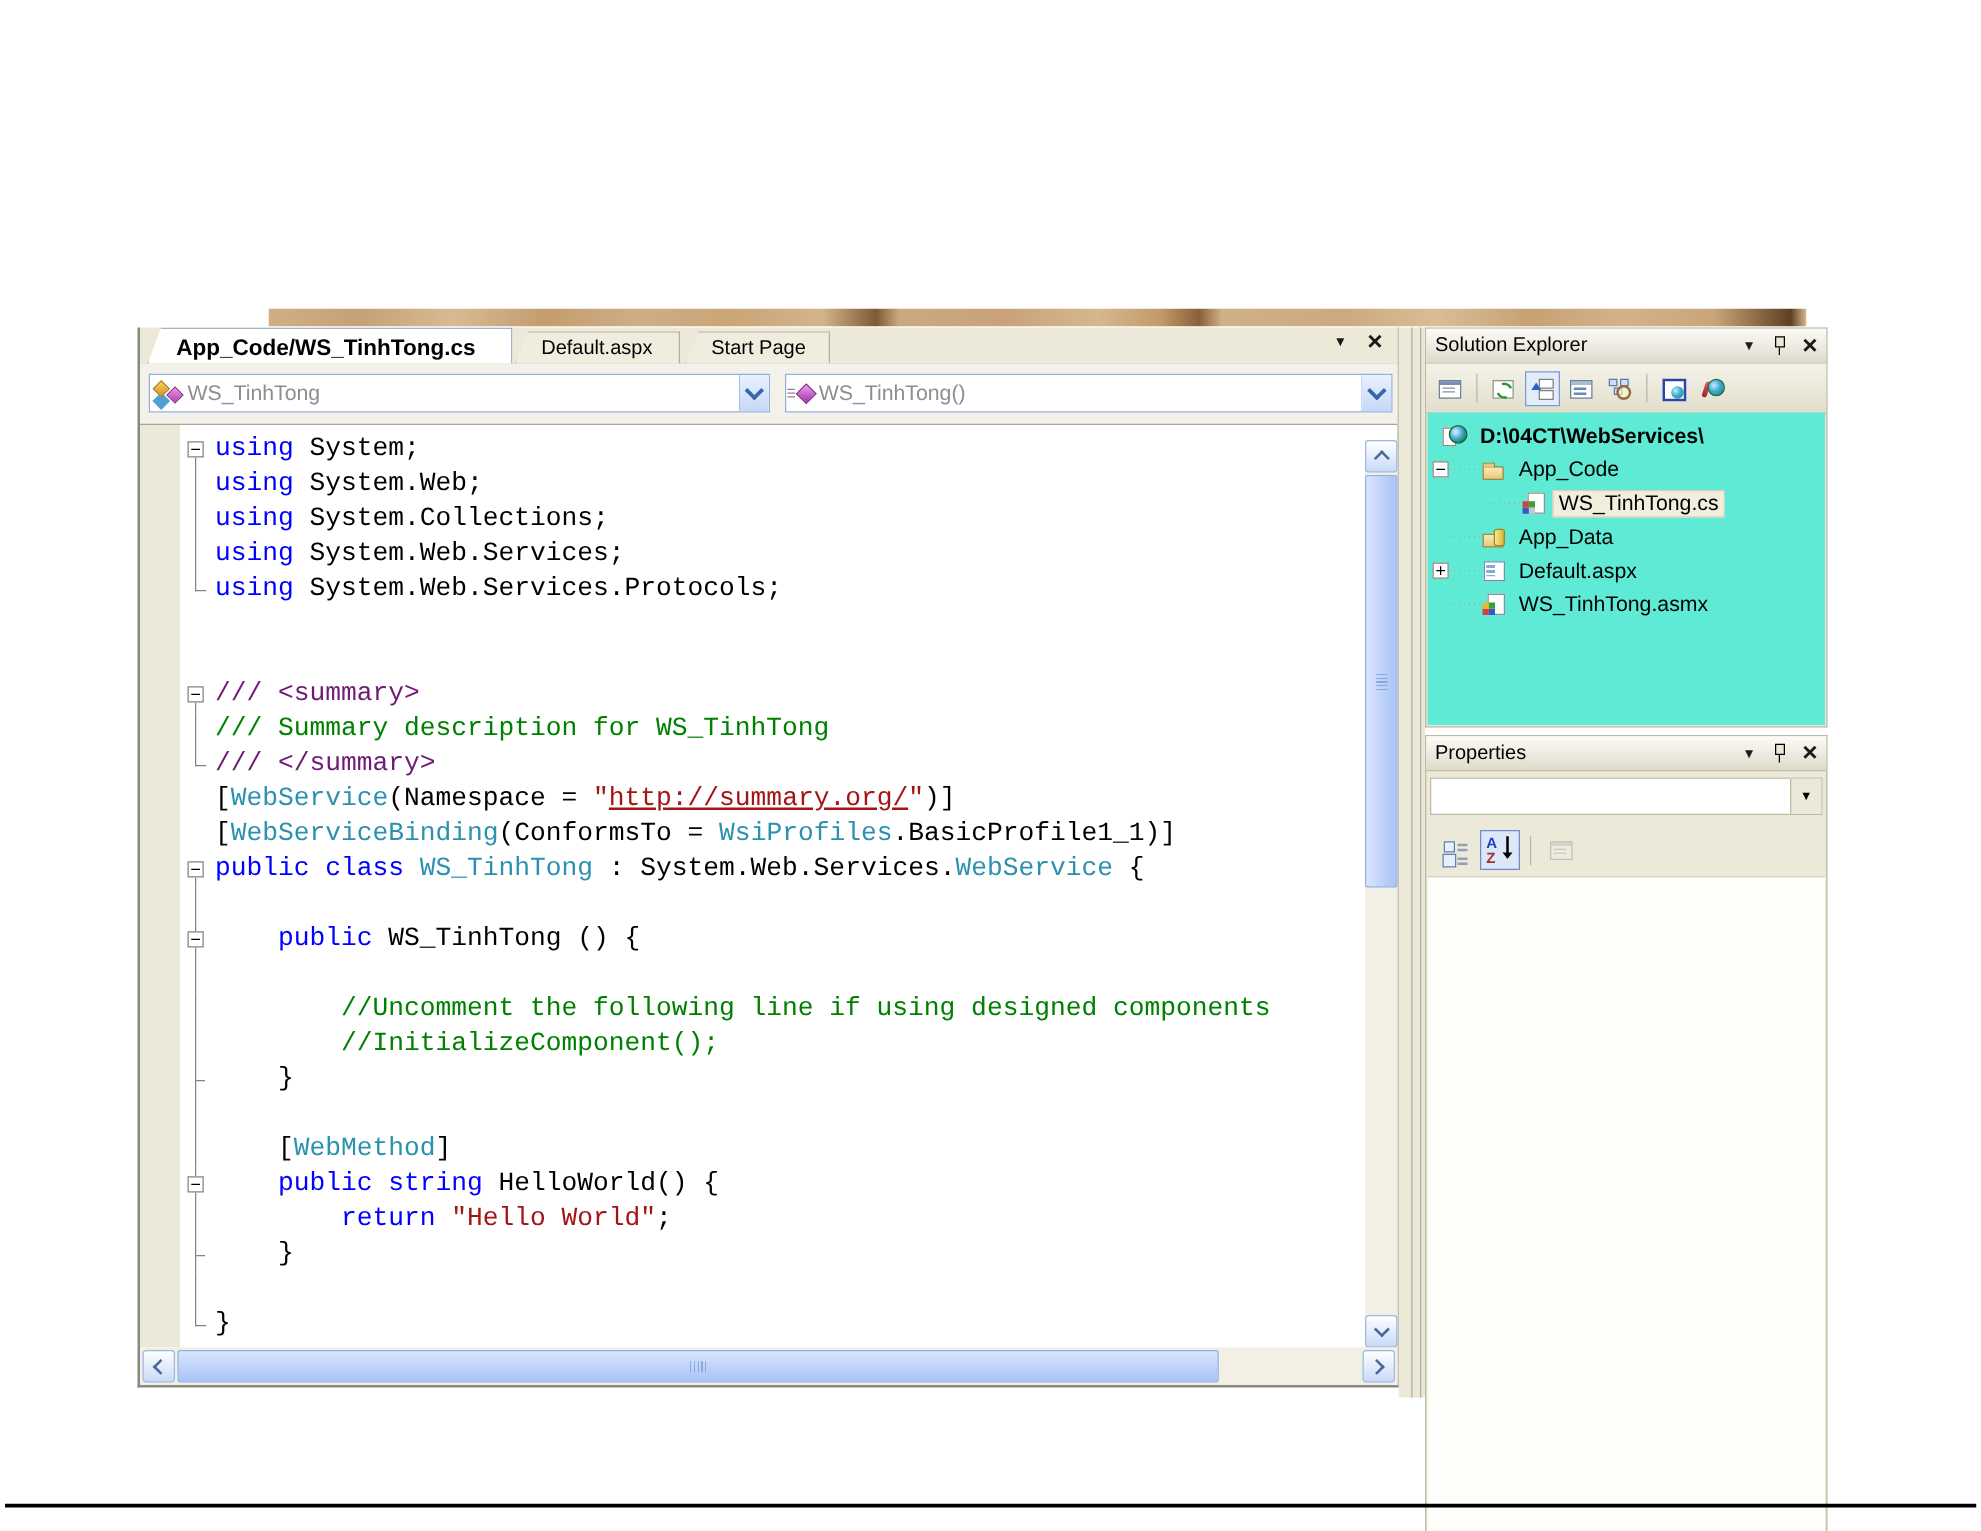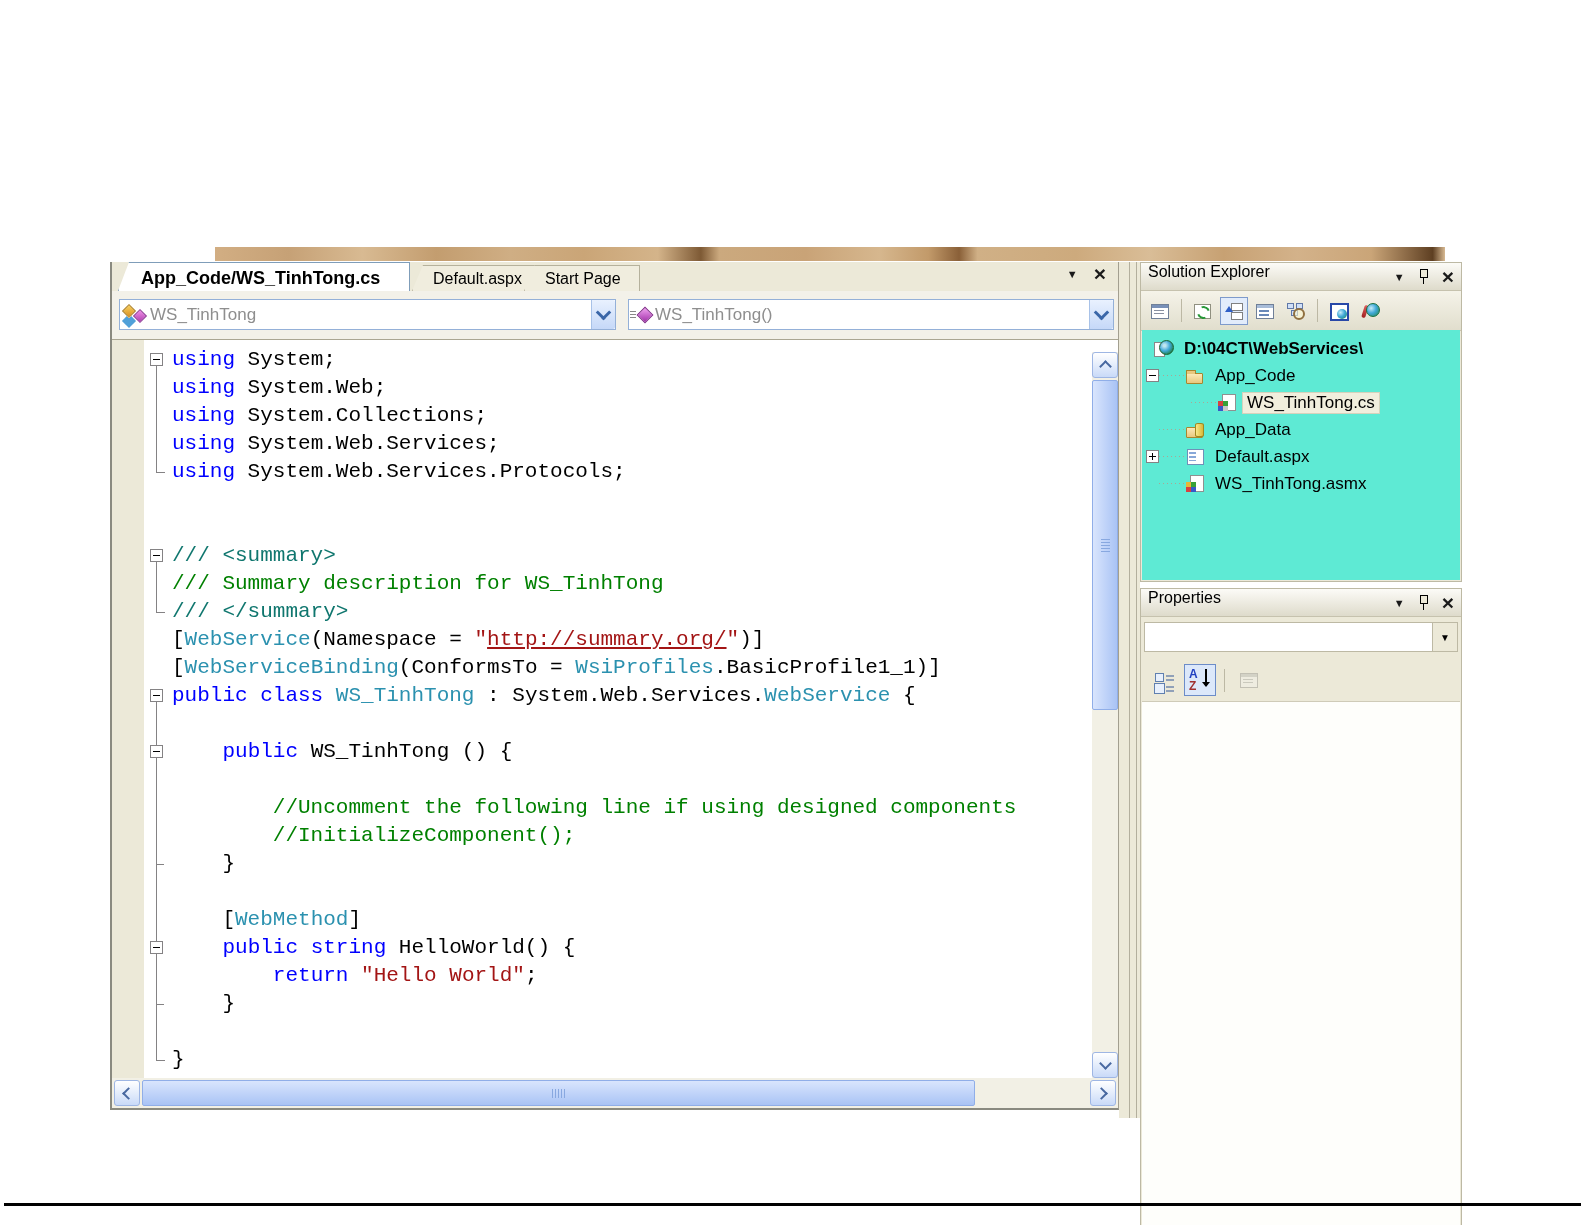--- a/index.html
+++ b/index.html
@@ -21,21 +21,21 @@
   #tabbar{position:absolute;left:0;top:0;right:0;height:29px;background:#ece9d8;
     border-bottom:2px solid #9fb1cd;}
   .tab{position:absolute;box-sizing:border-box;white-space:nowrap;cursor:default;
     clip-path:polygon(11px 0,100% 0,100% 100%,0 100%);}
   #tab-active{left:6px;top:0;width:292px;height:29px;background:#fff;
     border:1px solid #7f9db9;border-bottom:none;font-weight:bold;font-size:18px;
     padding:5px 0 0 22px;}
   .tab-idle{top:3px;height:26px;background:#f0edde;border:1px solid #b5b19c;border-bottom:none;
     font-size:16px;padding:4px 0 0 20px;}
   #tab-default{left:300px;width:132px;}
-  #tab-start{left:412px;width:116px;}
+  #tab-start{left:436px;width:116px;}
   #ed-winbtns{position:absolute;right:12px;top:3px;display:flex;gap:16px;align-items:center;}
   .menu-glyph{font-size:11px;color:#1a1a1a;}
   .close-glyph{font-size:21px;font-weight:bold;color:#1a1a1a;line-height:18px;}
 
   #combo-row{position:absolute;left:0;top:29px;right:0;height:49px;background:#f3f1e9;
     border-bottom:1px solid #aaa693;box-sizing:border-box;}
   .combo{position:absolute;top:8px;height:31px;background:#fff;border:1px solid #94b0d8;
     box-sizing:border-box;display:flex;align-items:center;}
   #combo-types{left:7px;width:497px;}
   #combo-members{left:516px;width:486px;}
@@ -55,21 +55,21 @@
   .fold.bs::before{content:"";position:absolute;left:12px;top:20px;bottom:0;width:1px;background:#848284;}
   .fold.e::before{content:"";position:absolute;left:12px;top:0;height:15px;width:1px;background:#848284;}
   .fold.e::after{content:"";position:absolute;left:12px;top:14px;width:9px;height:1px;background:#848284;}
   .fold.t::after{content:"";position:absolute;left:13px;top:14px;width:7px;height:1px;background:#848284;}
   .fold.bs .fbox,.fold.bm .fbox{position:absolute;left:6px;top:7px;width:11px;height:11px;
     border:1px solid #848284;background-color:#fff;
     background-image:linear-gradient(#000,#000);background-size:7px 1px;
     background-position:center;background-repeat:no-repeat;}
   .ct{font-family:"Liberation Mono", monospace;font-size:21px;line-height:28px;white-space:pre;}
   .tk-kw{color:#0000ff;} .tk-pl{color:#000;} .tk-ty{color:#2b91af;}
-  .tk-cm{color:#008000;} .tk-gy{color:#0f766e;margin-top:24px;} .tk-st{color:#a31515;}
+  .tk-cm{color:#008000;} .tk-gy{color:#701a75;margin-top:24px;} .tk-st{color:#a31515;}
   .tk-lk{color:#a31515;text-decoration:underline;}
 
   
   #vscroll{position:absolute;right:0;top:90px;width:26px;bottom:30px;background:#f2f0e5;}
   #hscroll{position:absolute;left:0;right:0;bottom:0;height:30px;background:#f2f0e5;}
   .sb-btn{position:absolute;width:26px;height:26px;background:linear-gradient(#fff,#c9daf8);
     border:1px solid #9eb6e4;border-radius:3px;box-sizing:border-box;
     display:flex;align-items:center;justify-content:center;}
   .sch{width:7px;height:7px;border-right:2px solid #4868a0;border-bottom:2px solid #4868a0;}
   .sch.up{transform:rotate(-135deg);margin-top:3px;}
@@ -88,21 +88,21 @@
 
   
   #sep-strip{left:1119px;top:262px;width:21px;height:856px;background:#ece9d8;}
   #sep-strip i{position:absolute;top:0;bottom:0;width:1px;background:#b3af9d;}
 
   
   .panel{background:#ece9d8;border:1px solid #bdb9a4;box-sizing:border-box;}
   #solution-explorer{left:1140px;top:262px;width:322px;height:320px;}
   #properties-panel{left:1140px;top:588px;width:322px;height:674px;}
   .ptitle{height:27px;background:linear-gradient(#fcfbf7,#dedbcb);border-bottom:1px solid #c6c2ae;
-    display:flex;padding:0 7px;font-size:16px;color:#000;}
+    display:flex;align-items:center;padding:0 7px;font-size:16px;color:#000;}
   .ptitle .spacer{flex:1;}
   .pbtns{display:flex;gap:13px;align-items:center;}
   .pin-icon{position:relative;width:11px;height:17px;display:inline-block;}
   .pin-icon::before{content:"";position:absolute;left:2px;top:1px;width:6px;height:7px;
     border:1px solid #000;background:#ece9d8;}
   .pin-icon::after{content:"";position:absolute;left:5px;top:10px;width:1px;height:6px;background:#000;}
 
   .toolbar{height:39px;background:linear-gradient(#f5f3e9,#e1decd);border-bottom:1px solid #c8c4b0;
     display:flex;align-items:center;padding-left:5px;gap:3px;}
   .tbtn{width:28px;height:28px;display:flex;align-items:center;justify-content:center;border:1px solid transparent;box-sizing:border-box;}

